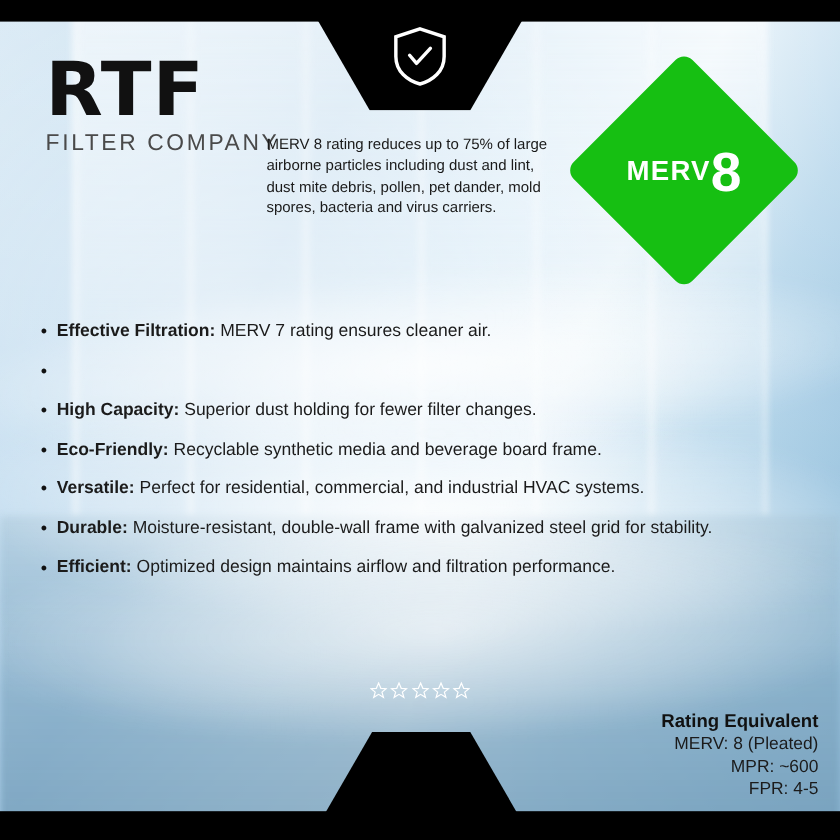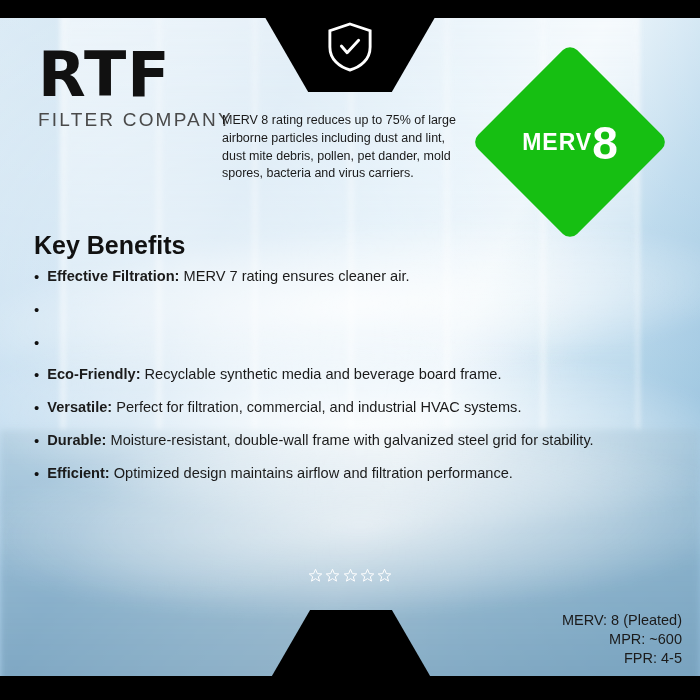--- a/index.html
+++ b/index.html
@@ -163,43 +163,44 @@
   <div class="desc">MERV 8 rating reduces up to 75% of large airborne particles including dust and lint, dust mite debris, pollen, pet dander, mold spores, bacteria and virus carriers.</div>
 
   <div class="diamond-wrap">
     <div class="diamond"></div>
     <div class="diamond-text">
       <div class="diamond-label">MERV</div>
       <div class="diamond-value">8</div>
     </div>
   </div>
 
-  <div class="kb-title">Key Benefits</div>
 
   <div class="benefits">
     <div class="benefit">
       <span class="bullet">•</span>
       <span><b>Effective Filtration:</b>
       <span>MERV 7 rating ensures cleaner air.</span></span>
     </div>
     <div class="benefit">
       <span class="bullet">•</span>
     </div>
     <div class="benefit">
       <span class="bullet">•</span>
+      <span><b>High Capacity:</b>
+      <span>Superior dust holding for fewer filter changes.</span></span>
     </div>
     <div class="benefit">
       <span class="bullet">•</span>
       <span><b>Eco-Friendly:</b>
       <span>Recyclable synthetic media and beverage board frame.</span></span>
     </div>
     <div class="benefit">
       <span class="bullet">•</span>
       <span><b>Versatile:</b>
-      <span>Perfect for filtration, commercial, and industrial HVAC systems.</span></span>
+      <span>Perfect for residential, commercial, and industrial HVAC systems.</span></span>
     </div>
     <div class="benefit">
       <span class="bullet">•</span>
       <span><b>Durable:</b>
       <span>Moisture-resistant, double-wall frame with galvanized steel grid for stability.</span></span>
     </div>
     <div class="benefit">
       <span class="bullet">•</span>
       <span><b>Efficient:</b>
       <span>Optimized design maintains airflow and filtration performance.</span></span>
@@ -218,18 +219,19 @@
       </svg>
     <svg viewBox="0 0 24 24" width="15" height="15">
         <path d="M12 2 L15 9 L22 9.5 L16.5 14 L18.5 21 L12 17 L5.5 21 L7.5 14 L2 9.5 L9 9 Z" fill="none" stroke="#ffffff" stroke-width="1.6"></path>
       </svg>
     <svg viewBox="0 0 24 24" width="15" height="15">
         <path d="M12 2 L15 9 L22 9.5 L16.5 14 L18.5 21 L12 17 L5.5 21 L7.5 14 L2 9.5 L9 9 Z" fill="none" stroke="#ffffff" stroke-width="1.6"></path>
       </svg>
   </div>
 
   <div class="rating">
+    <div class="rating-title">Rating Equivalent</div>
     <div class="rating-line">MERV: 8 (Pleated)</div>
     <div class="rating-line">MPR: ~600</div>
     <div class="rating-line">FPR: 4-5</div>
   </div>
 
 </div>
 
 </body></html>

